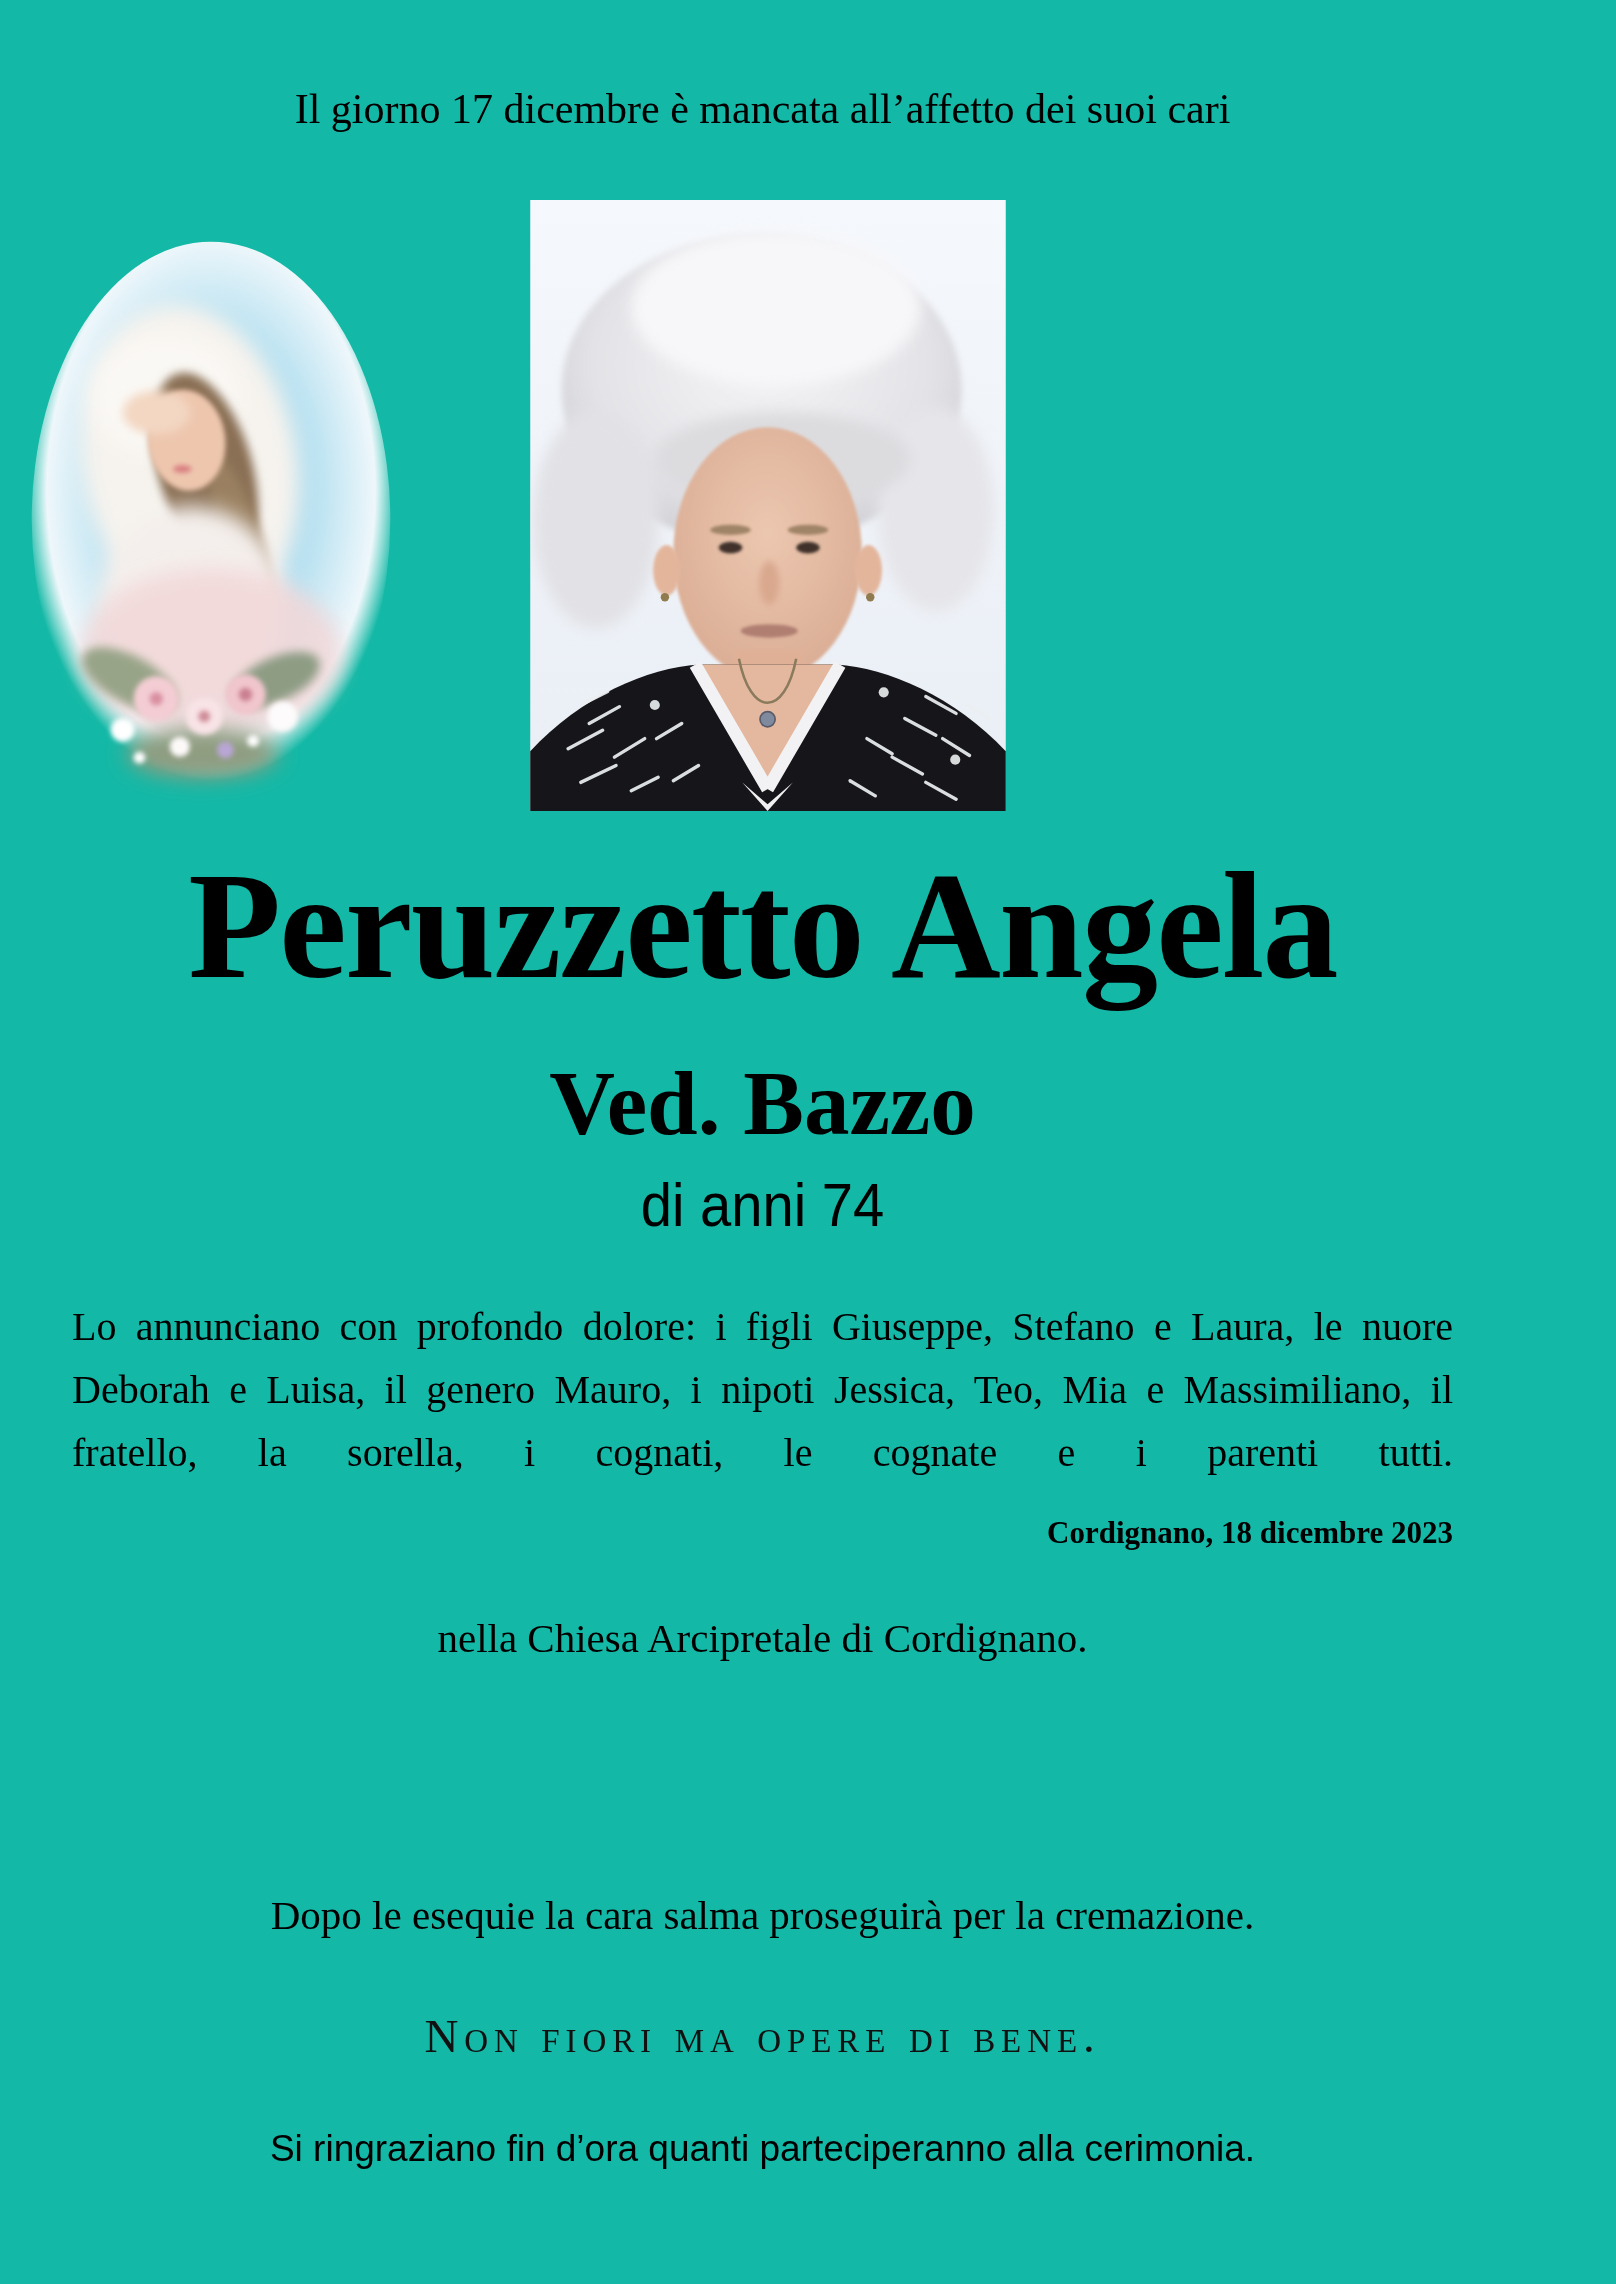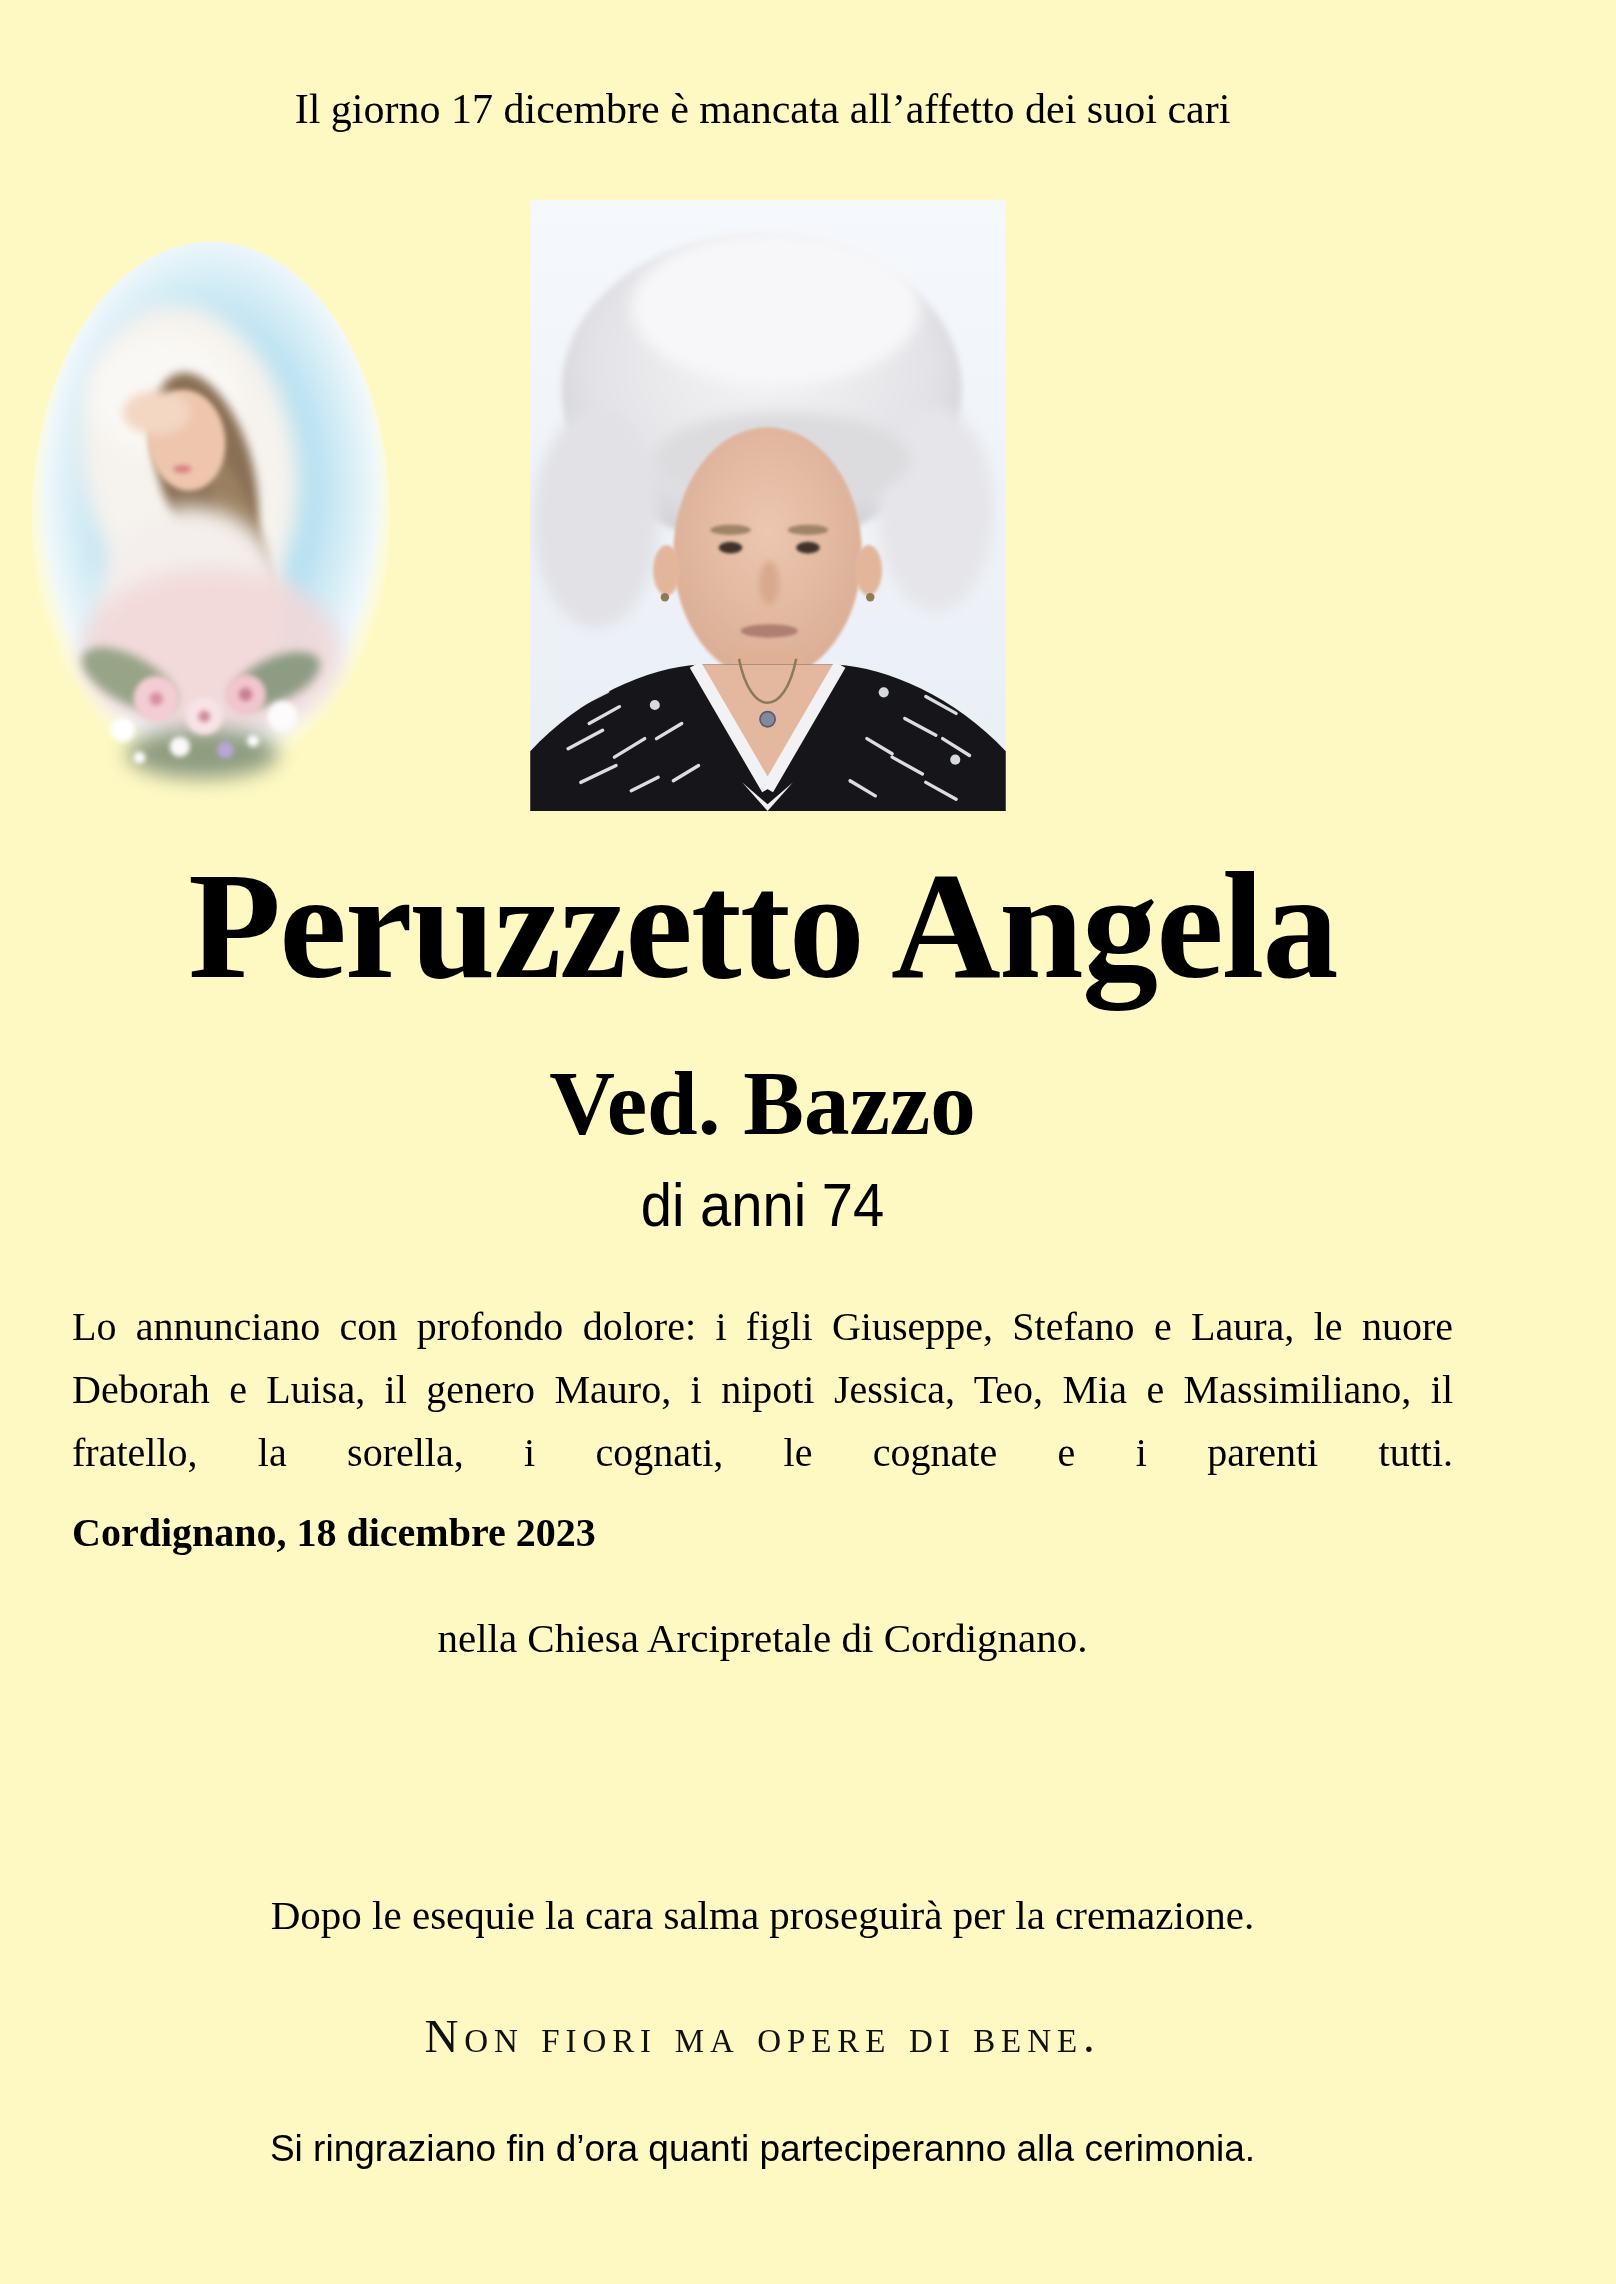--- a/index.html
+++ b/index.html
@@ -2,32 +2,32 @@
 <html style="font-size:13.5px"><head>
 <meta charset="utf-8">
 <style>
   html,body{margin:0;padding:0}
   body{
     width:1616px;height:2284px;
     background:#ffffff;color:#000;
     font-family:"Liberation Serif", serif;
     -webkit-font-smoothing:antialiased;
   }
-  .page{position:relative;width:1616px;height:2284px;overflow:hidden;background:#fef9c3}
+  .page{position:relative;width:1616px;height:2284px;overflow:hidden;background:#14b8a6}
   .col{position:absolute;left:72px;top:0;width:1381px;height:100%}
   .block{position:absolute;left:0;width:100%;text-align:center;white-space:nowrap}
   .wrapblock{position:absolute;left:0;width:100%}
 
   .intro{top:84px;font-size:42px;line-height:51px}
   .name{top:850px;font-size:152px;font-weight:700;line-height:152px;letter-spacing:-1.7px}
   .ved{top:1054px;font-size:91px;font-weight:700;line-height:99px}
   .anni{top:1172px;font-family:"Liberation Sans",sans-serif;font-size:61px;line-height:67px;
         transform:scaleX(0.92);transform-origin:50% 50%}
   .announce{top:1295px;font-size:40px;line-height:63px;text-align:justify;text-align-last:justify;white-space:normal}
-  .dateline{top:1507px;font-size:40px;font-weight:700;line-height:51px;text-align:left}
+  .dateline{top:1507px;font-size:31px;font-weight:700;line-height:51px;text-align:right}
   .funeral{top:1604px;font-size:41px;line-height:69px}
   .rosary{top:1743px;font-size:41px;line-height:69px}
   .cremation{top:1881px;font-size:41px;line-height:69px}
   .nofiori{top:2008px;font-size:47px;font-variant:small-caps;letter-spacing:5.9px;line-height:56px;color:#111}
   .thanks{top:2123px;font-family:"Liberation Sans",sans-serif;font-size:37px;line-height:51px}
   .footerline{top:2250px;font-size:23.6px;font-variant:small-caps;letter-spacing:1.3px;line-height:29px;color:#313150}
 
   .madonna{position:absolute;left:29.5px;top:240px;width:362px;height:564px}
   .photo{position:absolute;left:530px;top:200px;width:476px;height:611px}
   svg{display:block}

